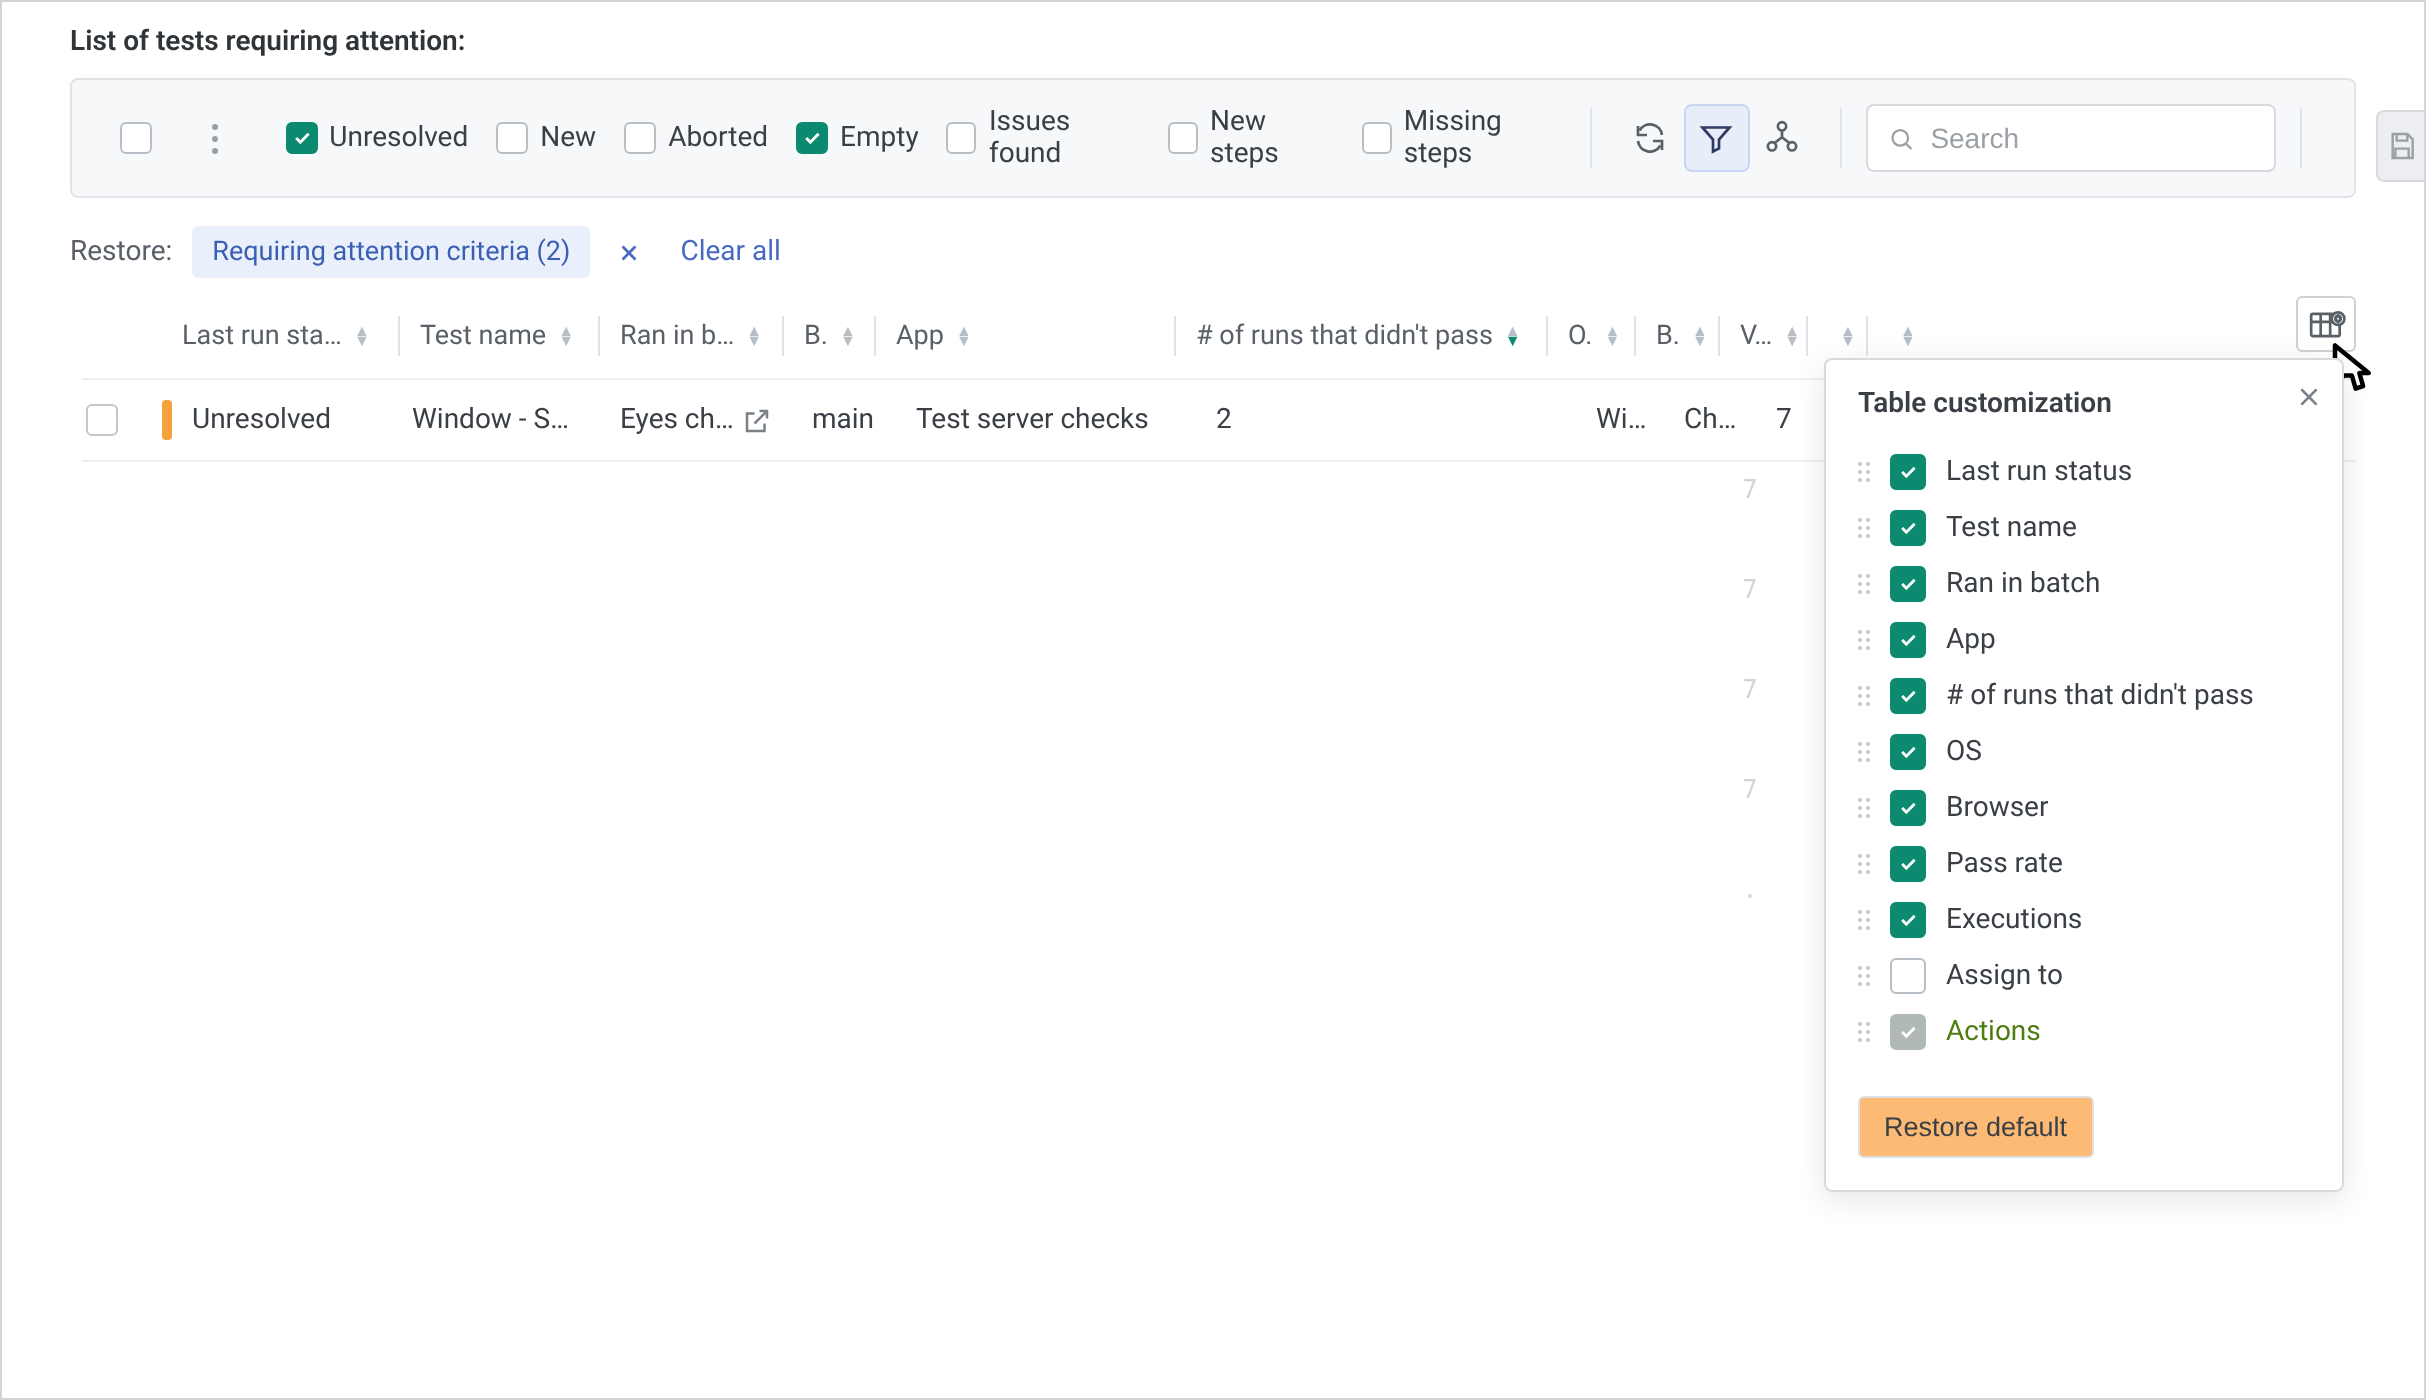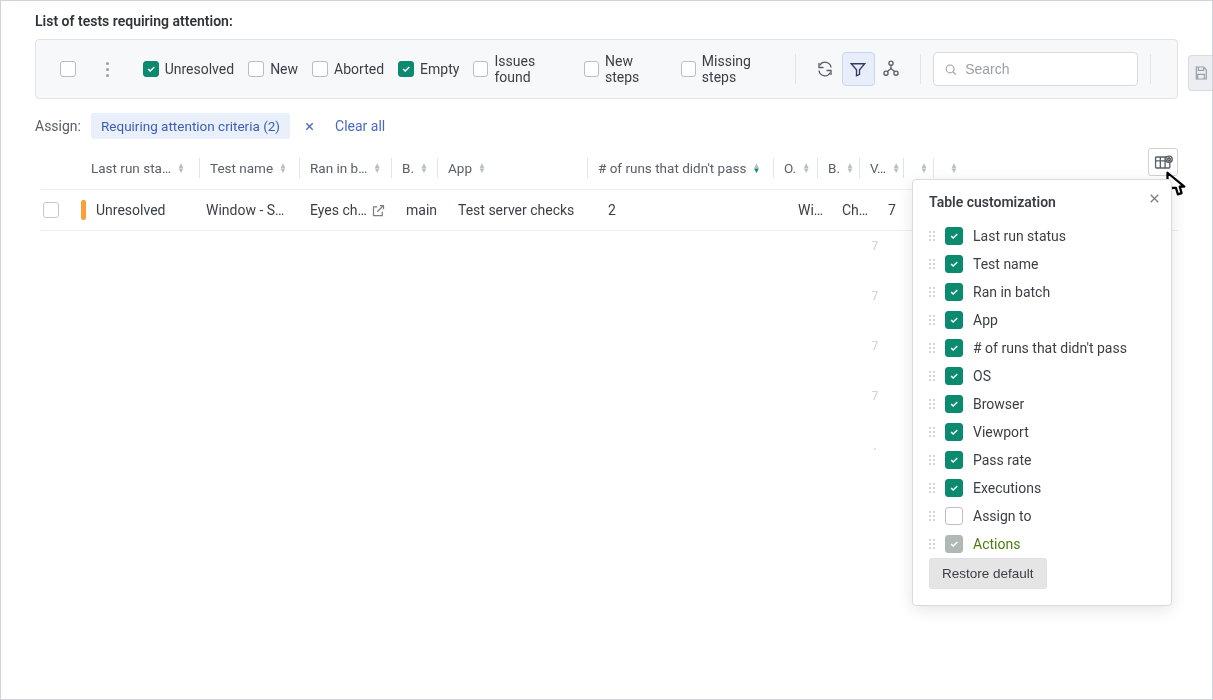--- a/index.html
+++ b/index.html
@@ -203,22 +203,22 @@
     grid-template-columns: 2px 2px;
     grid-template-rows: 2px 2px 2px;
     gap: 2px;
     color: #c3c8ce;
   }
   .grip span { width: 2px; height: 2px; background: #c3c8ce; border-radius: 50%;}
   .pop-item .box { width: 18px; height: 18px; }
   .pop-item.muted .lbl { color: #4d7c0f; }
   .pop-item.muted .box.checked { background: #b0b9b6; border-color: #b0b9b6;}
   .restore {
-    margin: 0 16px 0 16px;
-    background: #e5e5e5;
+    margin: 18px 16px 0 16px;
+    background: #fdba74;
     border: 1px solid #dde0e4;
     border-radius: 3px;
     padding: 7px 12px;
     font-size: 13.5px;
     color: #3a3f46;
   }
   .ghost-col {
     position: absolute;
     left: 870px;
     top: 220px;
@@ -322,21 +322,21 @@
 
   <div class="save-disk">
     <svg width="16" height="16" viewBox="0 0 24 24" fill="none" stroke="currentColor" stroke-width="1.8">
       <path d="M5 3h11l4 4v14H5z"></path>
         <path d="M8 3v5h8V3"></path>
         <path d="M7 21v-7h10v7"></path>
     </svg>
   </div>
 
   <div class="filter-row">
-    <span class="filter-label">Assign:</span>
+    <span class="filter-label">Restore:</span>
     <span class="chip">Requiring attention criteria (2)</span>
     <span class="clear">
       <svg width="11" height="11" viewBox="0 0 24 24" stroke="#4a6ac2" stroke-width="3">
           <path d="M5 5l14 14M19 5L5 19"></path>
         </svg>
       <span>Clear all</span>
     </span>
   </div>
 
   <div class="cols" id="cols" style="padding-left: 40px;">
@@ -592,36 +592,20 @@
             <span></span>
             <span></span>
             <span></span>
             <span></span>
           </span>
     <span class="box checked">
             <svg viewBox="0 0 24 24" fill="none" stroke="#fff" stroke-width="3.5">
               <path d="M5 12l5 5L20 7"></path>
             </svg>
           </span>
-    <span class="lbl">Viewport</span>
-        </div>
-        <div class="pop-item">
-          <span class="grip">
-            <span></span>
-            <span></span>
-            <span></span>
-            <span></span>
-            <span></span>
-            <span></span>
-          </span>
-    <span class="box checked">
-            <svg viewBox="0 0 24 24" fill="none" stroke="#fff" stroke-width="3.5">
-              <path d="M5 12l5 5L20 7"></path>
-            </svg>
-          </span>
     <span class="lbl">Pass rate</span>
         </div>
         <div class="pop-item">
           <span class="grip">
             <span></span>
             <span></span>
             <span></span>
             <span></span>
             <span></span>
             <span></span>

